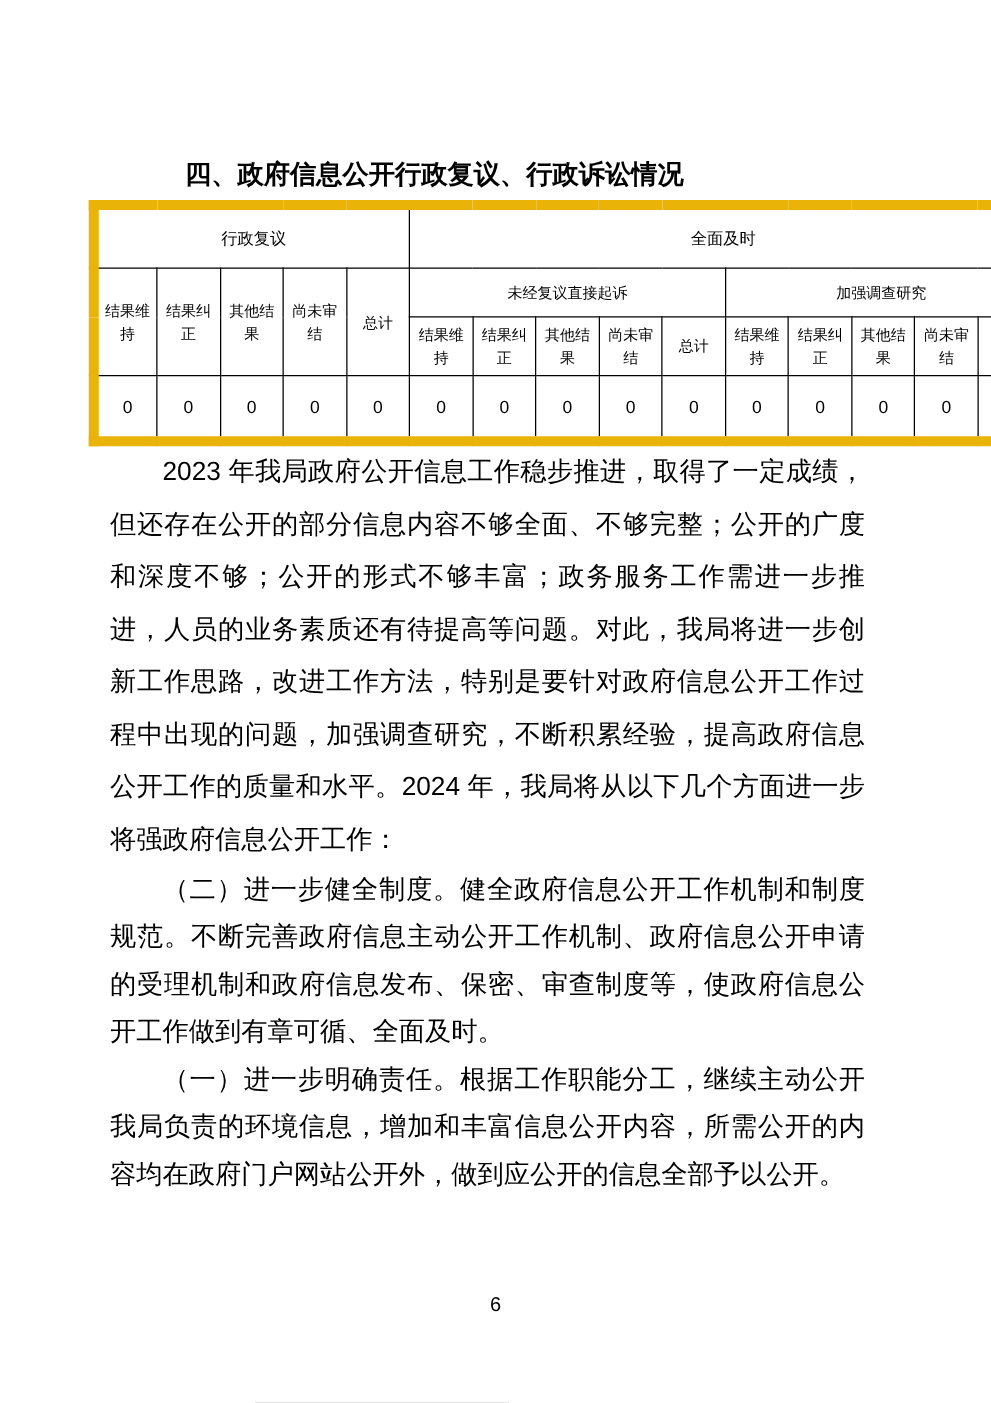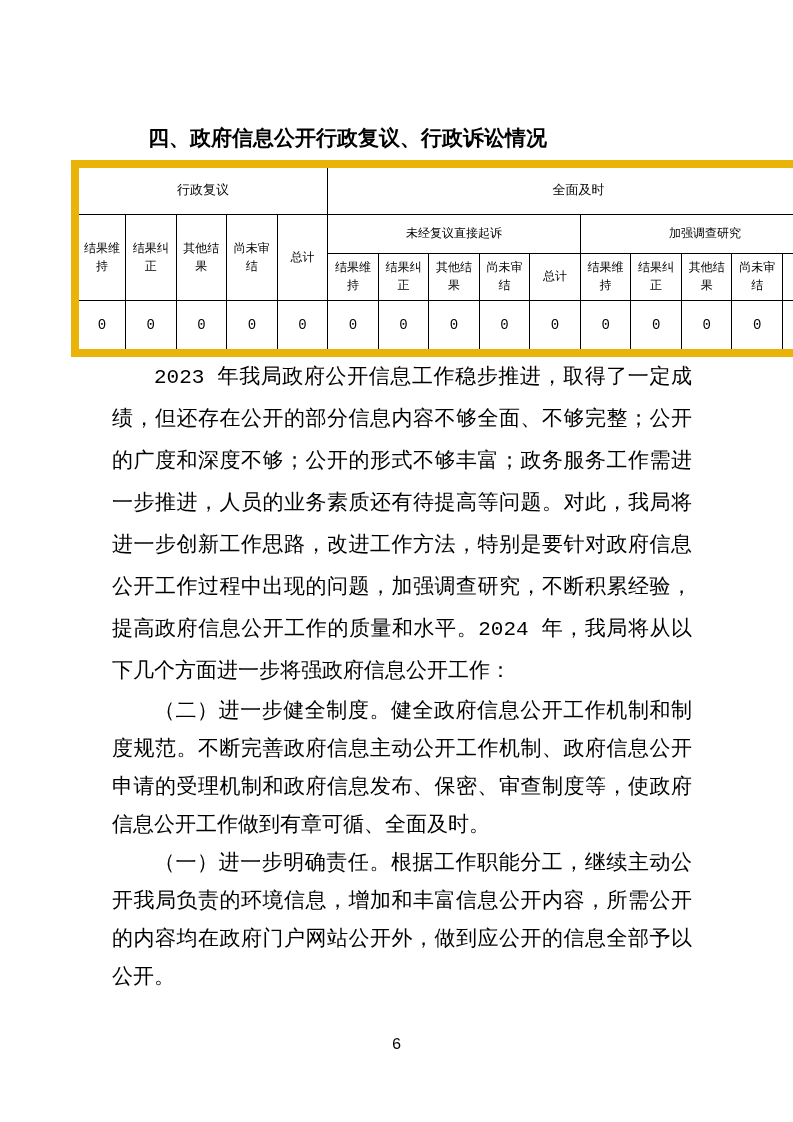--- a/index.html
+++ b/index.html
@@ -4,21 +4,21 @@
 <style>
   html, body { margin: 0; padding: 0; }
   body { background: #888; }
   .page {
     position: relative;
     width: 793px;
     height: 1122px;
     margin: 0 auto;
     background: #ffffff;
     color: #000;
-    font-family: Liberation Mono, monospace;
+    font-family: Liberation Sans, sans-serif;
     overflow: hidden;
   }
   .content { padding: 126px 71px 0 71px; }
 
   .heading-4 {
     font-size: 21px;
     font-weight: bold;
     line-height: 28px;
     margin: 0 0 6px 77px;
   }
@@ -43,21 +43,21 @@
     font-size: 12px;
     line-height: 1.5;
     overflow: hidden;
   }
   tr.group-row td   { height: 44px; font-size: 13px; }
   tr.sub-row td.sgh { height: 36px; font-size: 12px; }
   tr.col-row td     { height: 44px; }
   tr.data-row td    { height: 46px; font-size: 14px; }
 
   .body-text {
-    margin: 0 30px 0 41px;
+    margin: 0 30px 0 17px;
     text-align: justify;
     font-size: 21px;
   }
   .body-text p { margin: 0; text-indent: 2em; }
   p.lh42 { line-height: 42px; }
   p.lh38 { line-height: 38px; }
 
   .page-num {
     position: absolute;
     left: 0; right: 0;

